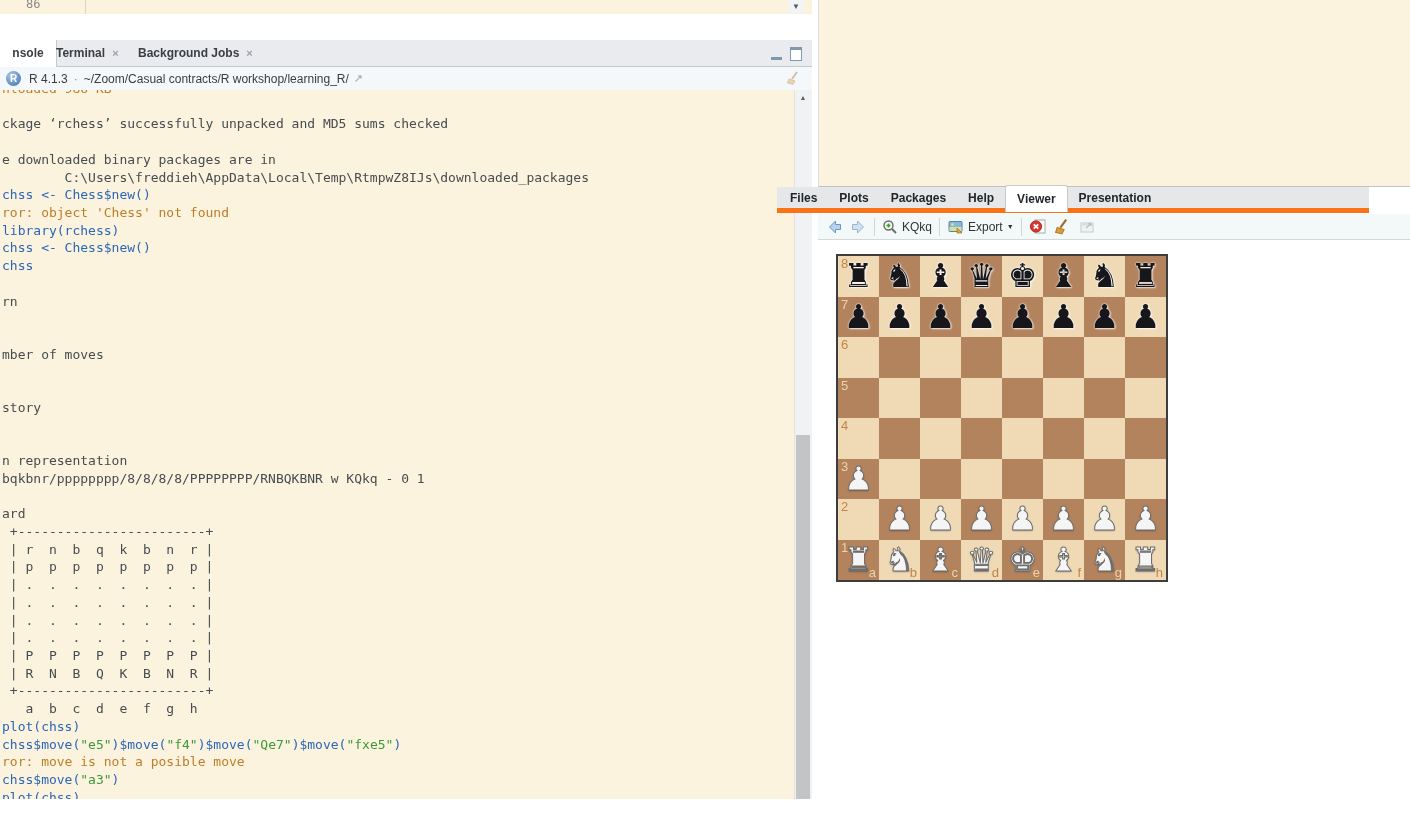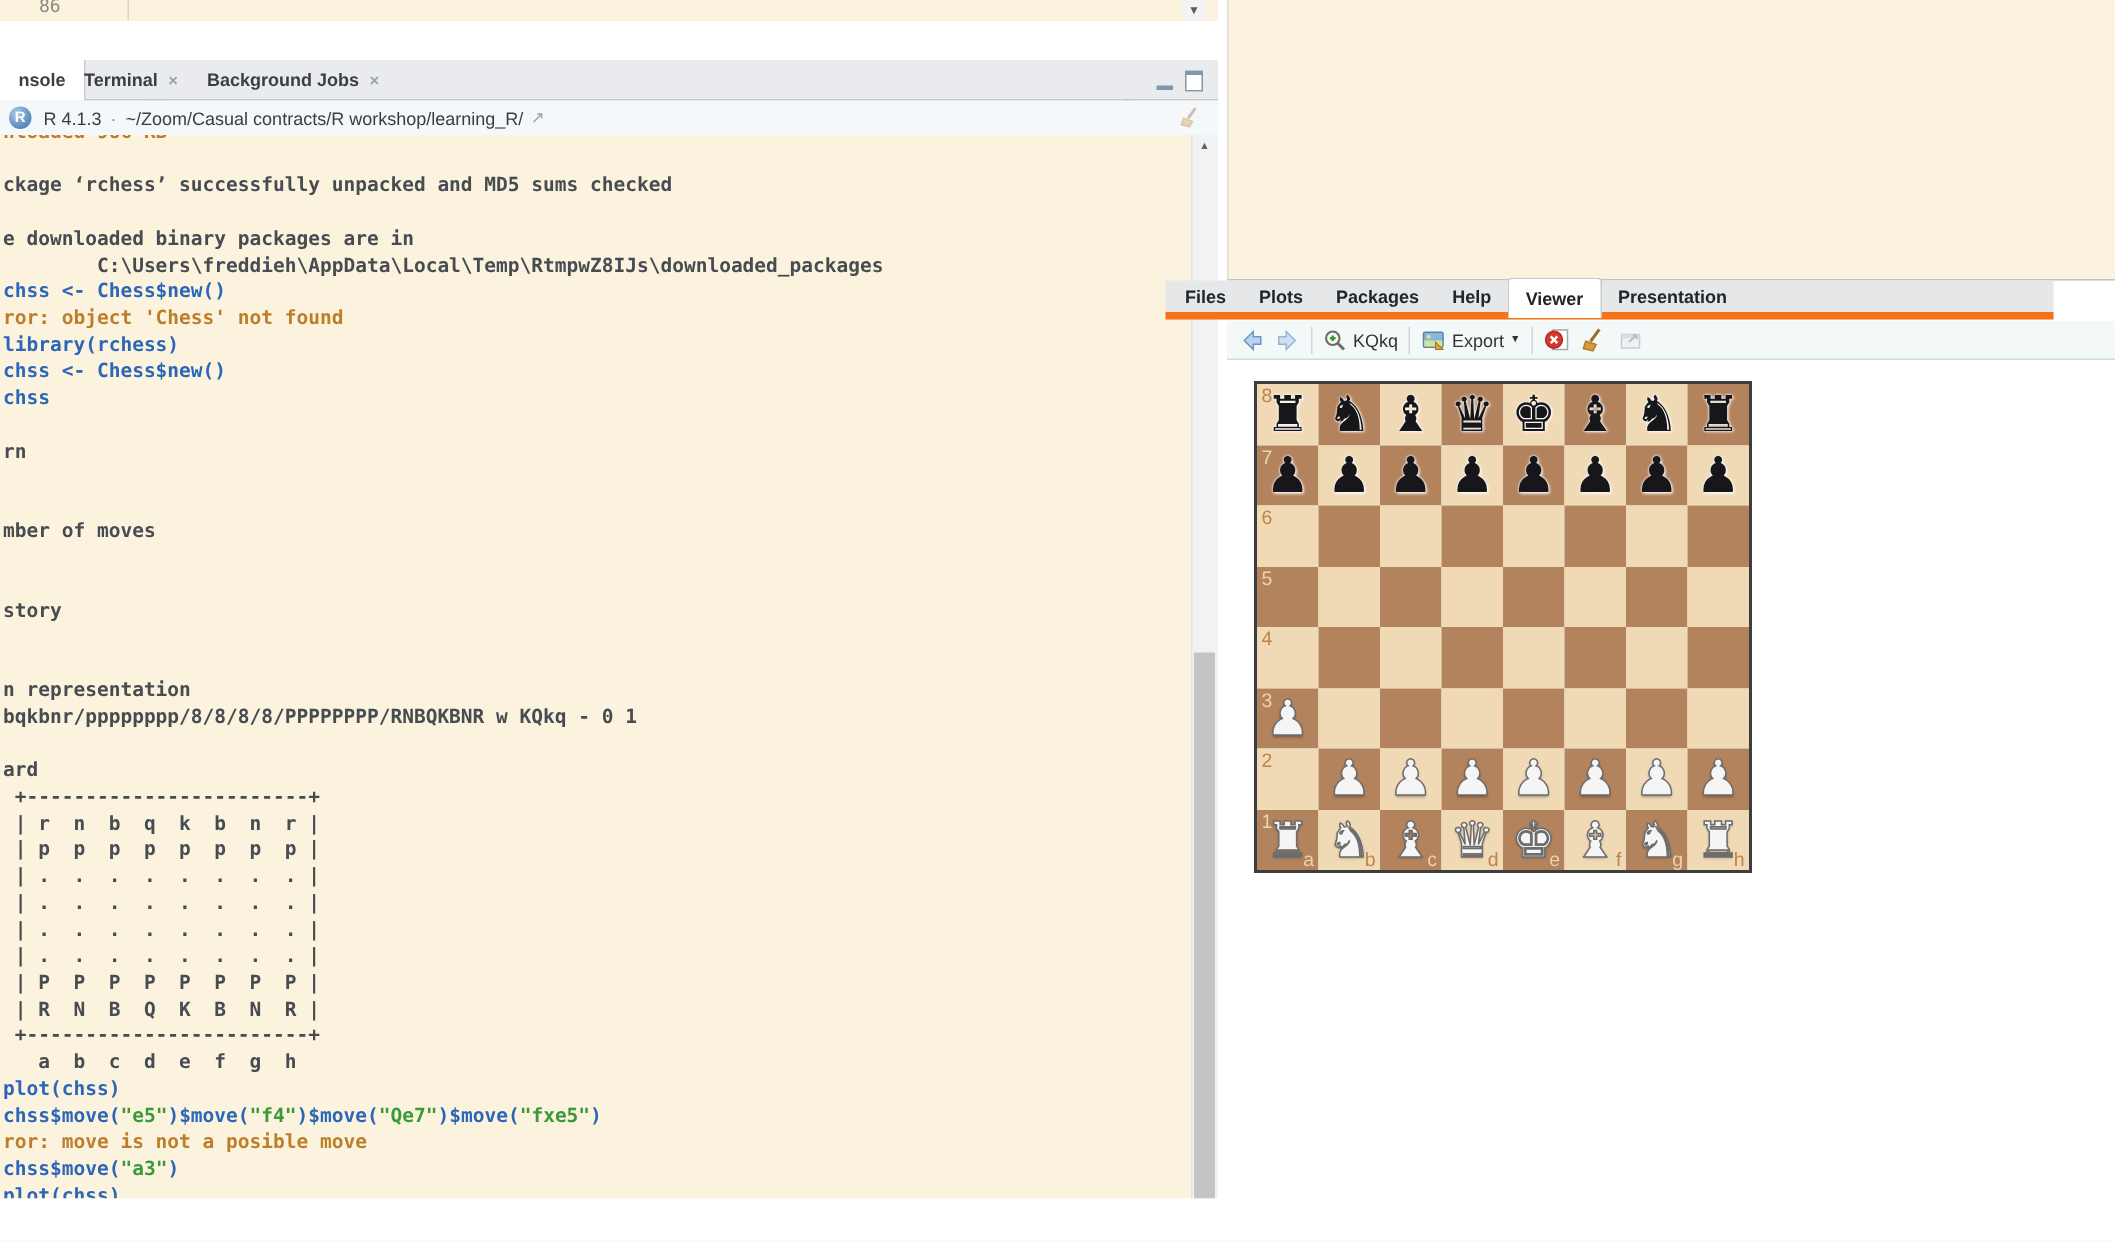--- a/index.html
+++ b/index.html
@@ -31,21 +31,21 @@
   .tab.t-bgjobs{left:128px;}
   .minmax{position:absolute;right:10px;top:7px;display:flex;gap:8px;}
   .icon-min{width:11px;height:10px;border-bottom:3px solid #8097ad;}
   .icon-max{width:10px;height:10px;border:1px solid #8097ad;border-top:3px solid #8097ad;background:#fff;}
   .console-header{position:absolute;left:0;top:27px;width:100%;height:23px;background:#f4f8fb;border-bottom:1px solid #dadcdf;display:flex;align-items:center;font-size:12px;color:#3c3c3c;}
   .r-logo{width:15px;height:15px;border-radius:50%;background:radial-gradient(circle at 35% 30%,#a9c8ea,#3a6ea8);color:#fff;font:bold 10px/15px "Liberation Sans",sans-serif;text-align:center;margin:0 8px 0 6px;}
   .console-header .wd-arrow{color:#9aa0a6;margin-left:5px;font-size:11px;}
   .header-broom{position:absolute;right:10px;top:3px;opacity:.4;}
   .console-body{position:absolute;left:0;top:50px;width:795px;height:737px;background:var(--cream,#fbf3dd);overflow:hidden;}
   .console-lines{position:absolute;left:2px;top:-10px;font:13px/17.73px "DejaVu Sans Mono",monospace;white-space:pre;}
-  .console-line{height:17.73px;font-weight:bold;}
+  .console-line{height:17.73px;}
   .seg-out{color:var(--out,#474c52);}
   .seg-cmd{color:var(--cmd,#2b66b9);}
   .seg-str{color:var(--str,#3a9a3a);}
   .seg-err{color:var(--err,#bd7e2a);}
   .seg-cursor{display:inline-block;width:3px;height:14px;background:#111;vertical-align:middle;}
   
   .console-scrollbar{position:absolute;right:0;top:50px;width:17px;height:737px;background:#f1f2f3;border-left:1px solid #e2e2e2;}
   .sb-arrow{position:absolute;left:0;width:16px;height:15px;font-size:7px;color:#606060;text-align:center;line-height:15px;}
   .sb-up{top:0;}
   .sb-down{bottom:0;}

